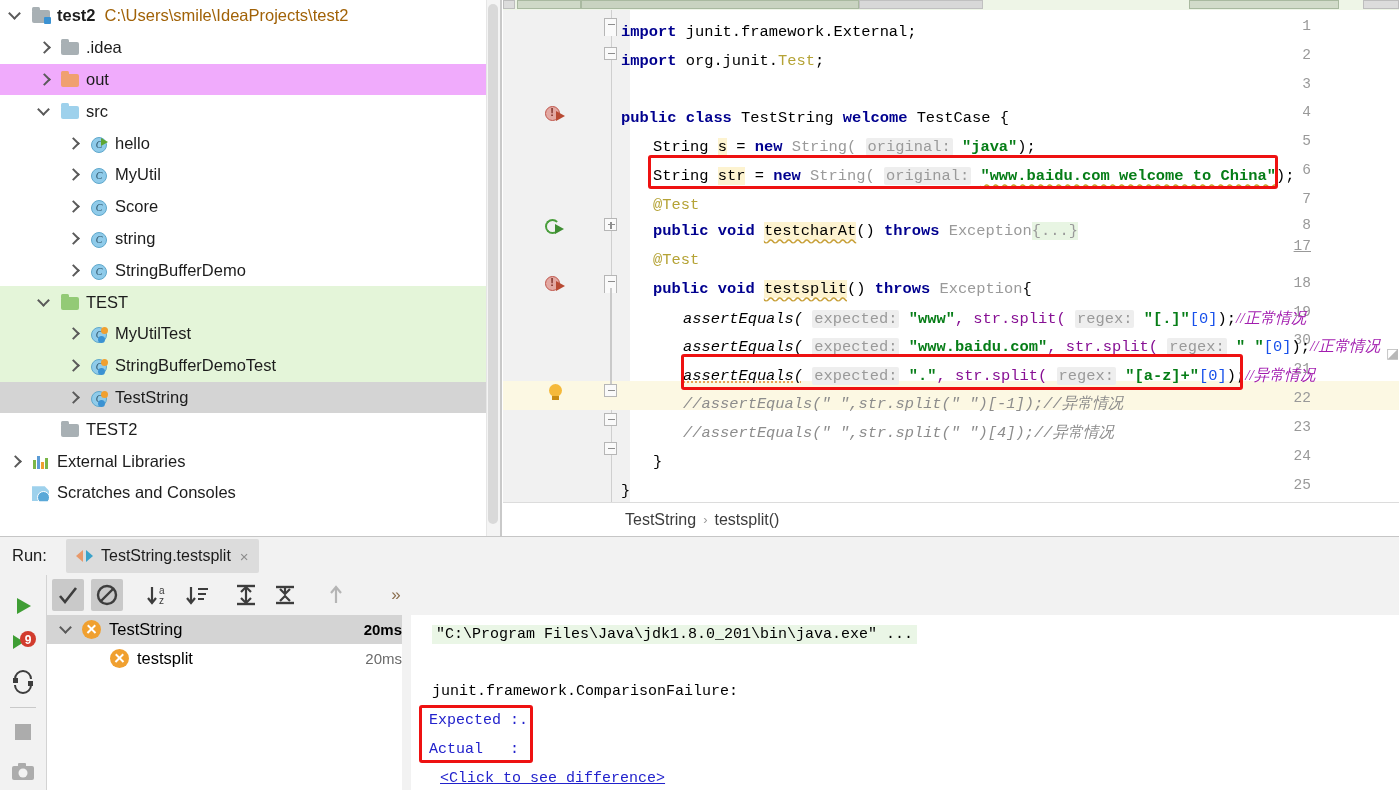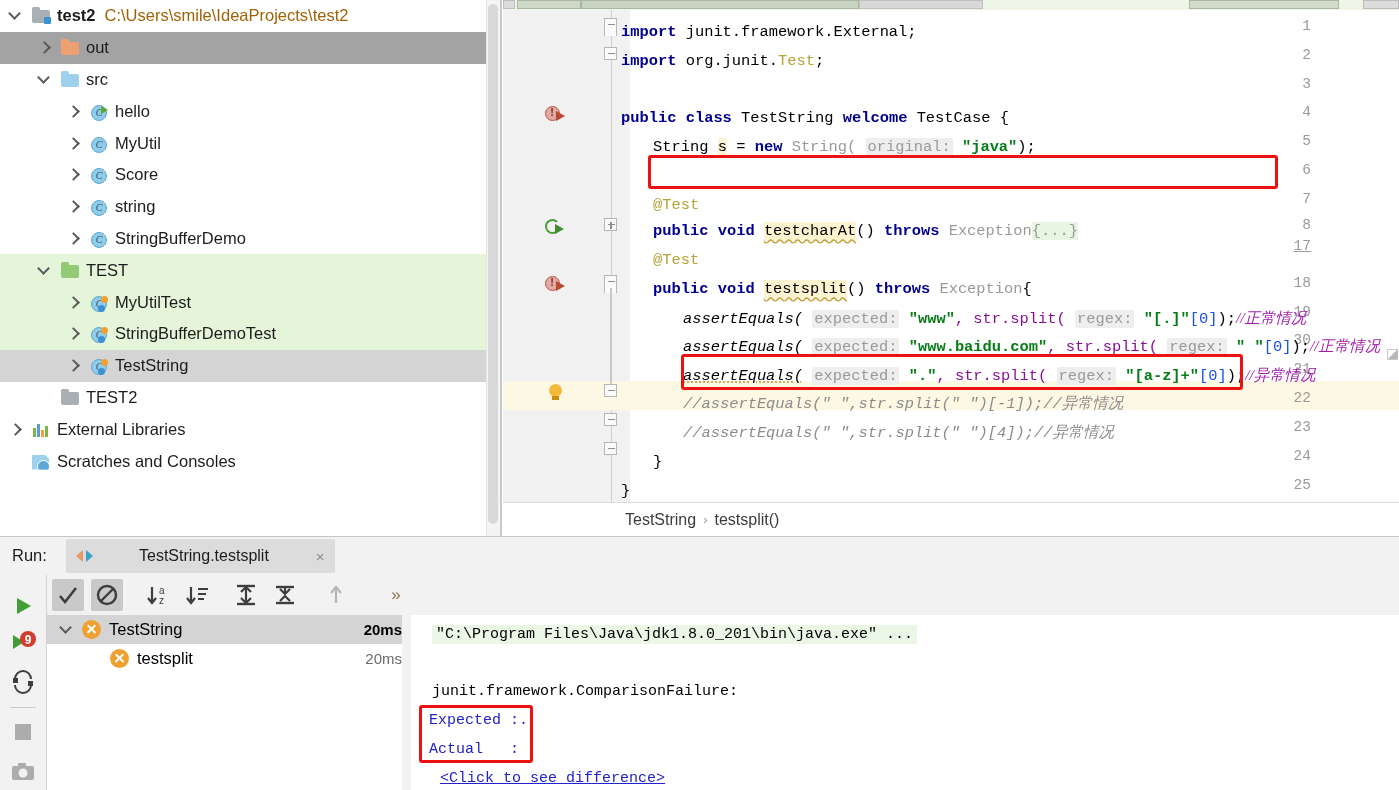--- a/index.html
+++ b/index.html
@@ -13,21 +13,21 @@
 
   
   #tree-panel{
     position:absolute; left:0; top:0; width:502px; height:536px;
     background:#fff; overflow:hidden;
   }
   .tree-row{
     position:relative; height:31.8px; display:flex; align-items:center;
     white-space:nowrap; font-size:16.5px; color:#1c1c1c;
   }
-  .tree-row.hl-yellow{ background:#a3a3a3; }
+  .tree-row.hl-yellow{ background:#f0abfc; }
   .tree-row.hl-green { background:#e4f5d9; }
   .tree-row.hl-grey  { background:#d4d4d4; }
   .chev{
     width:15px; height:15px; display:inline-block; position:relative;
     flex:0 0 15px;
   }
   .chev::before{
     content:""; position:absolute; left:3px; top:3px;
     width:7px; height:7px; border-right:2.1px solid #5a5a5a; border-bottom:2.1px solid #5a5a5a;
     transform:rotate(-45deg);
@@ -155,21 +155,21 @@
 
   
   #runpanel{
     position:absolute; left:0; top:536px; width:1399px; height:254px;
     background:#f2f2f2; border-top:1px solid #c6c6c6;
   }
   #run-tabbar{ position:absolute; left:0; top:0; width:1399px; height:38px; background:#f2f2f2;}
   #run-label{ position:absolute; left:12px; top:9px; font-size:16.5px; color:#1c1c1c;}
   #run-tab{
     position:absolute; left:66px; top:2px; height:34px; background:#dcdcdc;
-    display:flex; align-items:center; padding:0 10px; border-radius:2px;gap:38px;
+    display:flex; align-items:center; padding:0 10px; border-radius:2px;
   }
   #run-tab .rt-ico{ width:17px; height:14px; position:relative; margin-right:8px; }
   #run-tab .rt-ico::before{content:"";position:absolute;left:0;top:1px;width:0;height:0;border-right:7px solid #e8996a;border-top:6px solid transparent;border-bottom:6px solid transparent;}
   #run-tab .rt-ico::after{content:"";position:absolute;right:0;top:1px;width:0;height:0;border-left:7px solid #3aa2c9;border-top:6px solid transparent;border-bottom:6px solid transparent;}
   #run-tab .rt-label{ font-size:16px; color:#1c1c1c;}
   #run-tab .rt-close{ margin-left:9px; color:#8c8c8c; font-size:15px;}
 
   #run-toolbar{ position:absolute; left:0; top:38px; width:1399px; height:40px;}
   .tb-btn{ position:absolute; top:4px; width:32px; height:32px; }
   .tb-btn.pressed{ background:#c9c9c9; border-radius:2px;}
@@ -209,20 +209,28 @@
         <div class="tree-row" style="padding-left: 8px;">
           <span class="chev down"></span>
           <span style="width: 9px; flex: 0 0 9px;"></span>
           <span class="ico">
             <span class="folder f-grey">
               <span class="mod-badge"></span>
             </span>
           </span>
           <span class="tree-name bold">test2</span>
           <span class="tree-path">C:\Users\smile\IdeaProjects\test2</span>
+        </div>
+        <div class="tree-row" style="padding-left: 37px;">
+          <span class="chev"></span>
+          <span style="width: 9px; flex: 0 0 9px;"></span>
+          <span class="ico">
+            <span class="folder f-grey"></span>
+          </span>
+          <span class="tree-name">.idea</span>
         </div>
         <div class="tree-row hl-yellow" style="padding-left: 37px;">
           <span class="chev"></span>
           <span style="width: 9px; flex: 0 0 9px;"></span>
           <span class="ico">
             <span class="folder f-orange"></span>
           </span>
           <span class="tree-name">out</span>
         </div>
         <div class="tree-row" style="padding-left: 37px;">
@@ -418,20 +426,21 @@
       <div class="code-line" style="top:8px"><span class="kw">import</span> <span>junit.framework.External;</span></div>
 
       <div class="code-line" style="top:37px"><span class="kw">import</span> <span>org.junit.</span><span class="anno">Test</span><span>;</span></div>
 
       <div class="code-line" style="top:66px"></div>
 
       <div class="code-line" style="top:94px"><span class="kw">public</span> <span class="kw">class</span> <span>TestString</span> <span class="kw">welcome</span> <span>TestCase</span> <span>{</span></div>
 
       <div class="code-line" style="top:123px;left:150px"><span>String</span> <span class="mname">s</span> <span>=</span> <span class="kw">new</span> <span class="type-g">String(</span> <span class="hint">original:</span> <span class="str">"java"</span><span>);</span></div>
 
+      <div class="code-line" style="top:152px;left:150px"><span>String</span> <span class="mname">str</span> <span>=</span> <span class="kw">new</span> <span class="type-g">String(</span> <span class="hint">original:</span> <span class="str wavy">"www.baidu.com welcome to China"</span><span>);</span></div>
 
       <div class="code-line" style="top:181px;left:150px"><span class="anno">@Test</span></div>
 
       <div class="code-line" style="top:207px;left:150px"><span class="kw">public</span> <span class="kw">void</span> <span class="mname-u">testcharAt</span><span>()</span> <span class="kw">throws</span> <span class="type-g">Exception</span><span class="foldbody">{...}</span></div>
 
       <div class="code-line" style="top:236px;left:150px"><span class="anno">@Test</span></div>
 
       <div class="code-line" style="top:265px;left:150px"><span class="kw">public</span> <span class="kw">void</span> <span class="mname-u">testsplit</span><span>()</span> <span class="kw">throws</span> <span class="type-g">Exception</span><span>{</span></div>
 
       <div class="code-line" style="top:294px;left:180px"><span class="italic">assertEquals(</span> <span class="hint">expected:</span> <span class="str">"www"</span><span class="fld">, str.split(</span> <span class="hint">regex:</span> <span class="str">"[.]"</span><span class="num">[0]</span><span>);</span><span class="cmt-cn">//正常情况</span></div>

